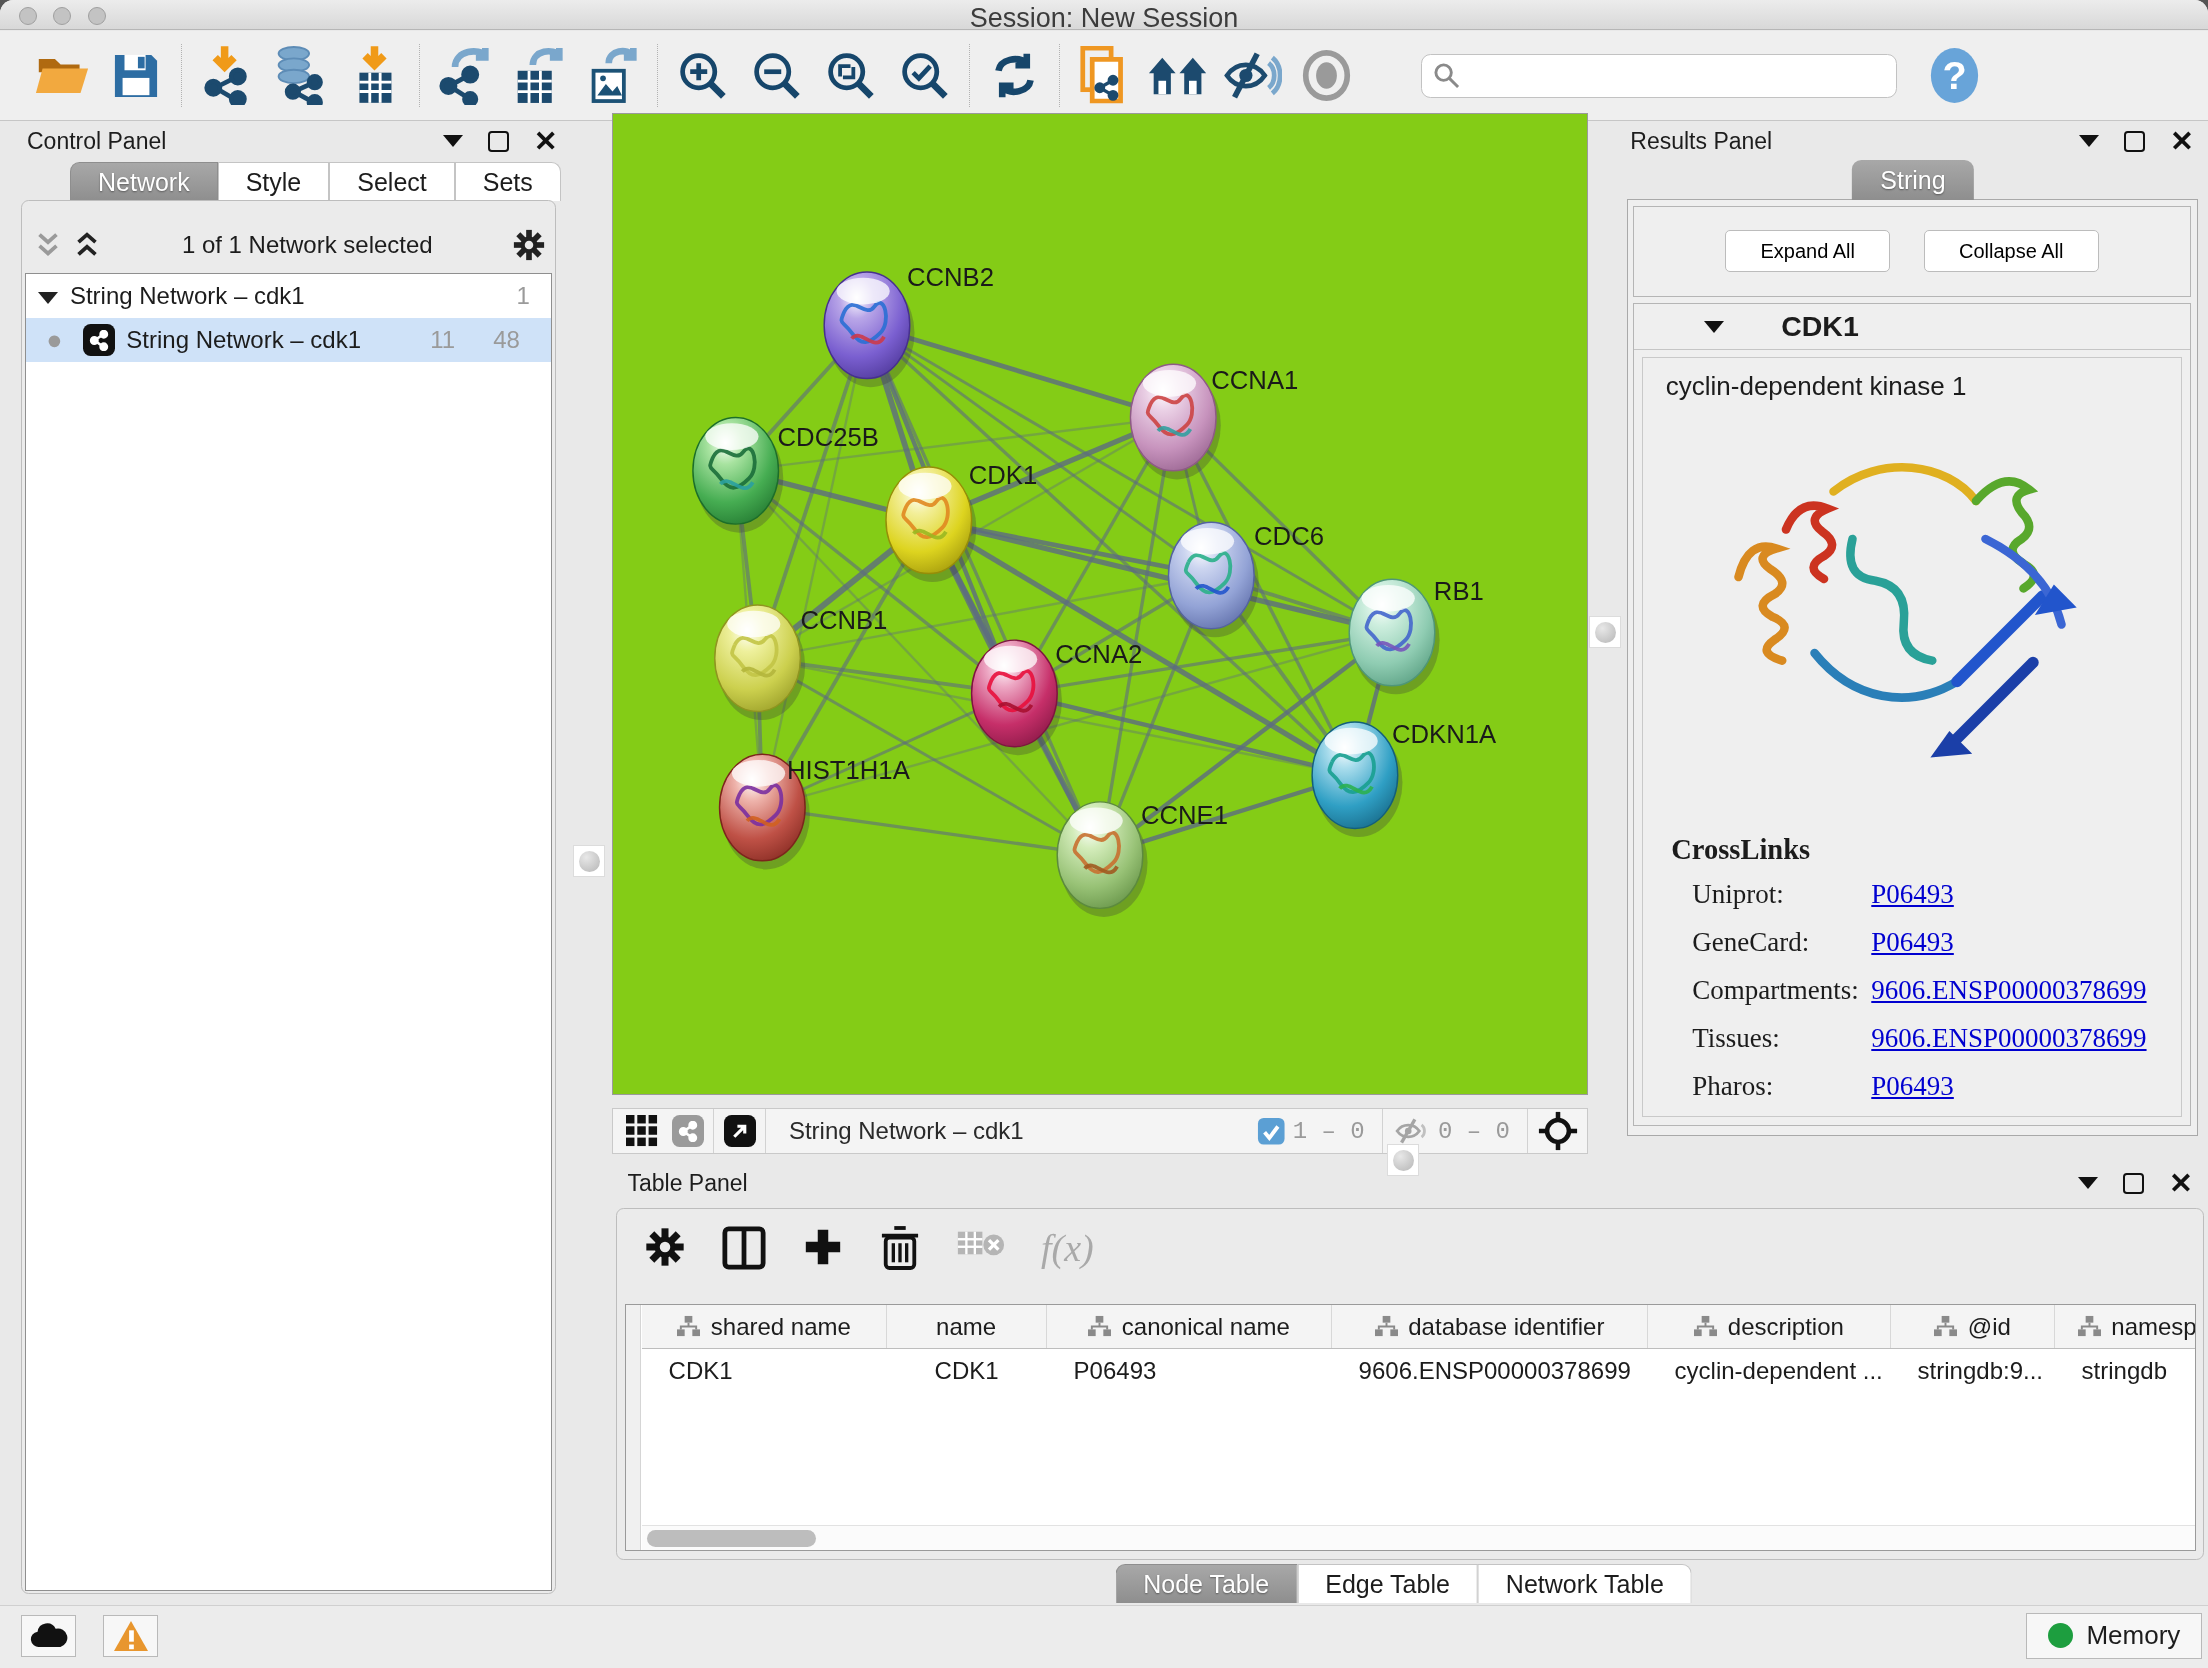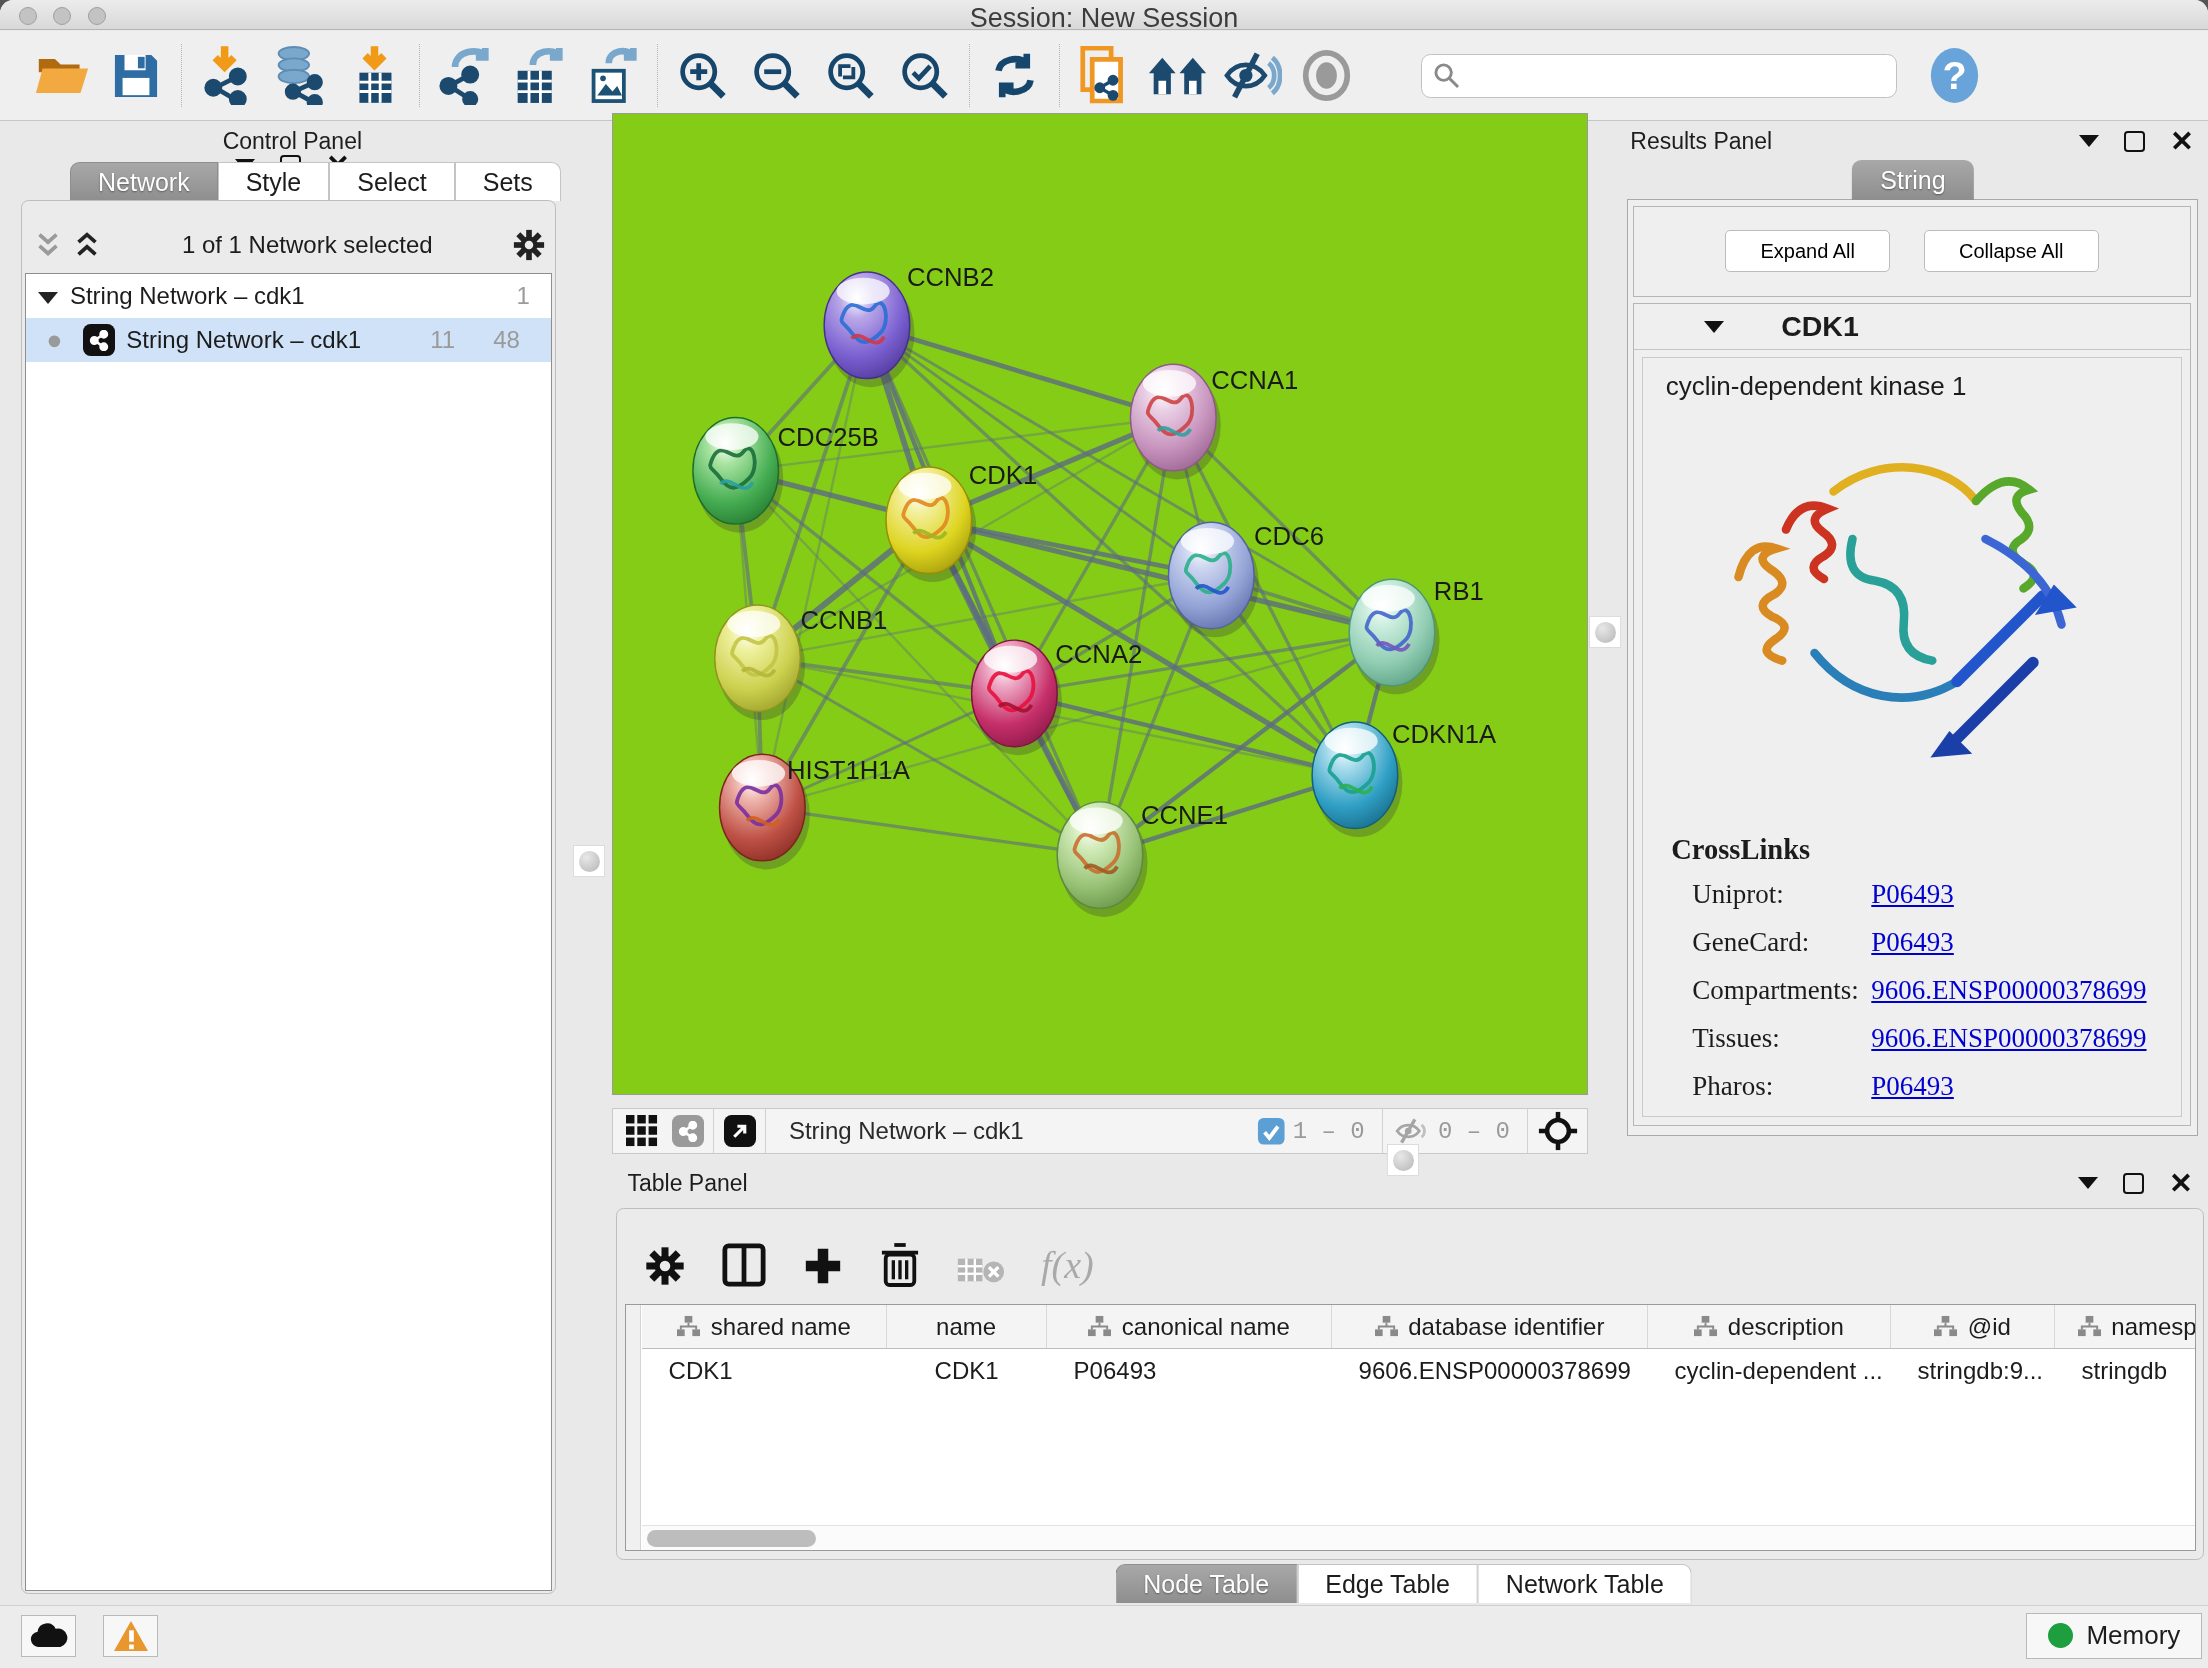--- a/index.html
+++ b/index.html
@@ -28,21 +28,21 @@
   #search-input { border:none; outline:none; flex:1; font-size:23px; margin-left:9.5px;
     font-family:"Liberation Sans",sans-serif; background:transparent; }
   
   .panel-title { font-size:23px; color:#1d1d1d; }
   .panel-controls { display:flex; align-items:center; gap:25px; }
   .ctl-arrow { width:0; height:0; border-left:10.5px solid transparent; border-right:10.5px solid transparent; border-top:12.4px solid #111; }
   .ctl-float { width:21px; height:21px; border:2.9px solid #111; border-radius:3.8px; }
   .ctl-close { font-size:28.5px; font-weight:bold; color:#111; line-height:21px; }
   
   #control-panel { position:absolute; left:0; top:122px; width:571px; height:1476px; background:#e9e9e9; }
-  #cp-header { position:absolute; left:27px; right:13.3px; top:5.7px; display:flex; justify-content:space-between; align-items:center;flex-direction:column; }
+  #cp-header { position:absolute; left:27px; right:13.3px; top:5.7px; display:flex; justify-content:space-between; align-items:center; }
   .tabbar { position:absolute; display:flex; }
   .tab { height:39px; padding:0 27px; display:flex; align-items:center; justify-content:center;
     font-size:25px; background:#fff; border:1px solid #c4c4c4; border-bottom:none; }
   .tab:first-child { border-radius:9.5px 0 0 0; }
   .tab:last-child { border-radius:0 9.5px 0 0; }
   .tab.active { background:linear-gradient(#a8a8a8,#8e8e8e); color:#fff;
     text-shadow:0 1px 1.9px rgba(0,0,0,.4); border-color:#8e8e8e; border-radius:9.5px 0 0 0; }
   #cp-tabs { left:70px; top:40px; }
   #cp-box { position:absolute; left:21px; top:78px; width:535px; height:1394px;
     background:#ebebeb; border:1px solid #bdbdbd; border-radius:7.6px; }
@@ -91,21 +91,21 @@
     font-family:"Liberation Serif", serif; }
   #rp-crosslinks h3 { font-size:28.5px; margin-bottom:13.3px; }
   .cl-row { display:flex; font-size:27px; margin-bottom:17px; }
   .cl-label { width:200px; padding-left:21px; }
   .cl-link { color:#0000d0; text-decoration:underline; }
   
   #table-panel { position:absolute; left:599px; top:1162px; width:1609px; height:443px; }
   #tp-header { position:absolute; left:28.5px; right:15px; top:7.6px; display:flex; justify-content:space-between; align-items:center; }
   #tp-box { position:absolute; left:17px; top:46px; right:3.8px; height:352px;
     background:#ebebeb; border:1px solid #bdbdbd; border-radius:7.6px; }
-  #tp-toolbar { position:absolute; left:27px; top:17px; height:61px; display:flex; align-items:flex-end; gap:36px; }
+  #tp-toolbar { position:absolute; left:27px; top:17px; height:61px; display:flex; align-items:flex-start; gap:36px; }
   #tp-fx { font-family:"Liberation Serif", serif; font-style:italic; font-size:38px; color:#a9a9a9; }
   #tp-table { position:absolute; left:7.6px; top:95px; right:7.6px; bottom:7.6px;
     background:#fff; border:1.9px solid #9a9a9a; overflow:hidden; }
   #tp-vscroll { position:absolute; left:0; top:0; bottom:0; width:15px; background:#f0f0f0; border-right:1px solid #d5d5d5; }
   #tp-cols { position:absolute; left:16px; top:0; height:44px; width:1617px; display:flex;
     background:#f4f4f4; border-bottom:1px solid #bdbdbd; }
   .th { display:flex; align-items:center; justify-content:center; gap:9.5px; font-size:24px;
     border-right:1px solid #d8d8d8; }
   #tp-row { position:absolute; left:16px; top:44px; height:44px; width:1617px; display:flex;
     align-items:center; font-size:24px; }

